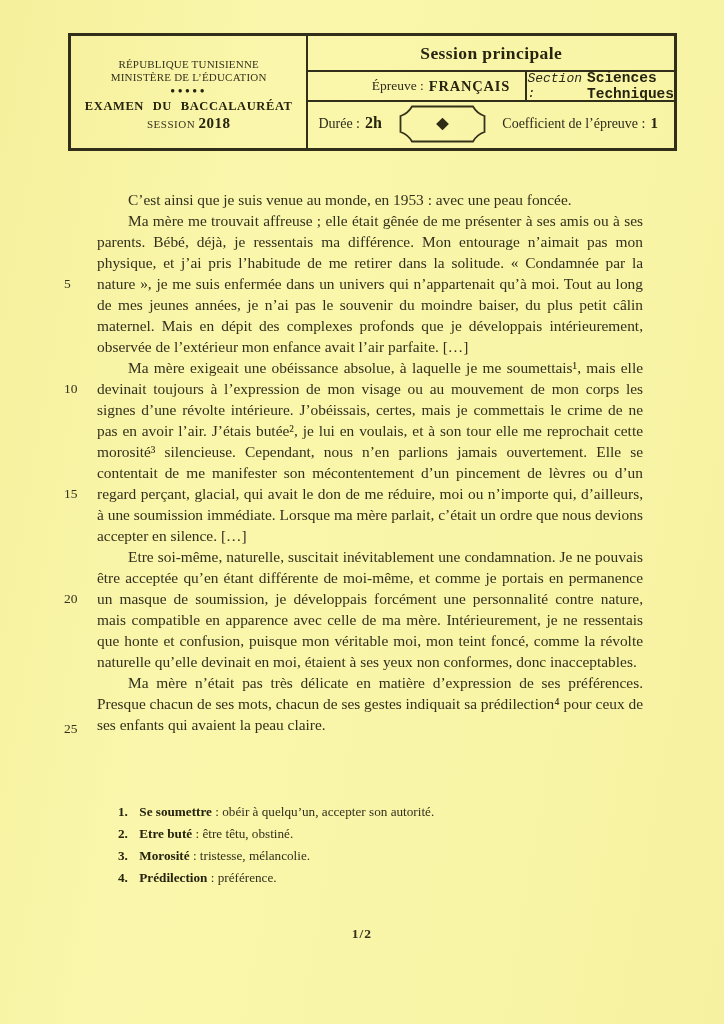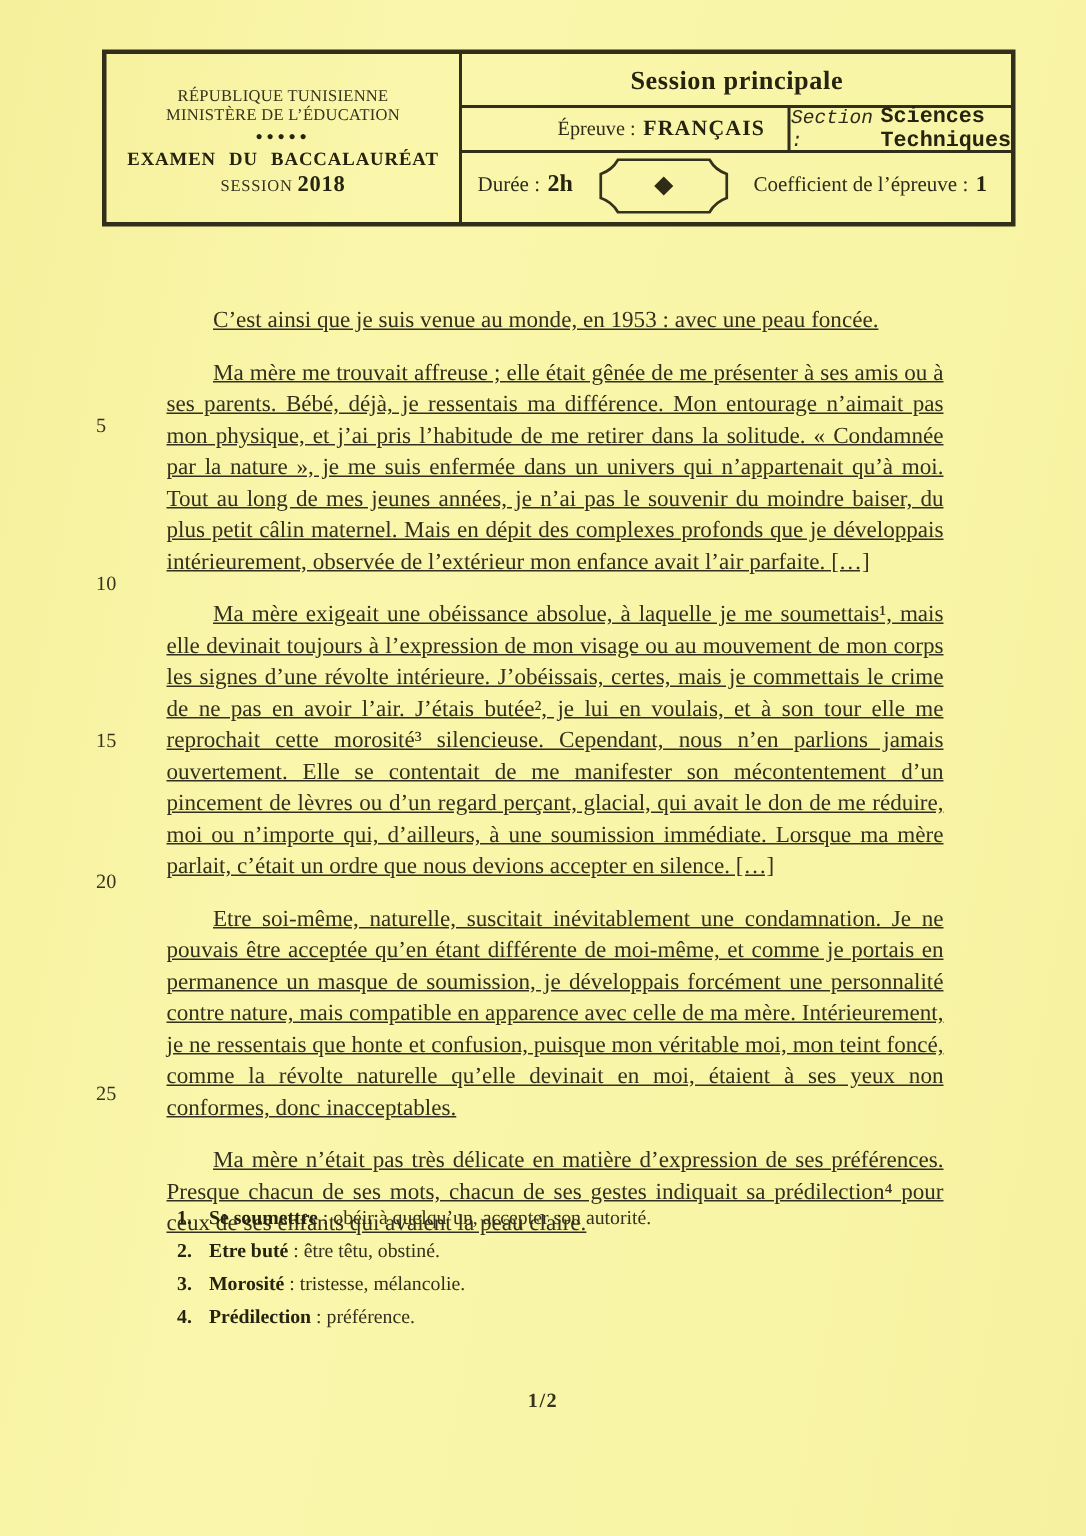--- a/index.html
+++ b/index.html
@@ -53,21 +53,21 @@
   .text-block{position:absolute;left:68px;top:189px;width:580px;}
   .lnum{
     position:absolute;left:-4px;width:26px;
     font-size:13.5px;line-height:21px;color:#35321d;
   }
   .text-col{
     margin-left:29px;width:546px;
     font-size:15.4px;line-height:21px;text-align:justify;
     color:#33301d;
   }
-  .text-col p{margin:14px;text-indent:31px;text-decoration:underline;}
+  .text-col p{margin:0;text-indent:31px;}
 
   
   .attribution{
     position:absolute;top:762px;left:68px;width:575px;
     text-align:right;padding-right:50px;box-sizing:border-box;
     font-size:13.8px;color:#33301d;
   }
   .attribution .author{font-weight:bold;color:#26240f;}
   .attribution .title{font-style:italic;}
 
@@ -130,21 +130,21 @@
           <b>1</b>
         </div>
       </div>
     </div>
   </div>
 
   <div class="text-block">
     <span class="lnum" style="top:84px">5</span>
     <span class="lnum" style="top:189px">10</span>
     <span class="lnum" style="top:294px">15</span>
-    <span class="lnum" style="top:388px">20</span>
+    <span class="lnum" style="top:399px">20</span>
     <span class="lnum" style="top:529px">25</span>
 
     <div class="text-col">
       <p>C’est ainsi que je suis venue au monde, en 1953 : avec une peau foncée.</p>
       <p>Ma mère me trouvait affreuse ; elle était gênée de me présenter à ses amis ou à ses parents. Bébé, déjà, je ressentais ma différence. Mon entourage n’aimait pas mon physique, et j’ai pris l’habitude de me retirer dans la solitude. « Condamnée par la nature », je me suis enfermée dans un univers qui n’appartenait qu’à moi. Tout au long de mes jeunes années, je n’ai pas le souvenir du moindre baiser, du plus petit câlin maternel. Mais en dépit des complexes profonds que je développais intérieurement, observée de l’extérieur mon enfance avait l’air parfaite. […]</p>
       <p>Ma mère exigeait une obéissance absolue, à laquelle je me soumettais¹, mais elle devinait toujours à l’expression de mon visage ou au mouvement de mon corps les signes d’une révolte intérieure. J’obéissais, certes, mais je commettais le crime de ne pas en avoir l’air. J’étais butée², je lui en voulais, et à son tour elle me reprochait cette morosité³ silencieuse. Cependant, nous n’en parlions jamais ouvertement. Elle se contentait de me manifester son mécontentement d’un pincement de lèvres ou d’un regard perçant, glacial, qui avait le don de me réduire, moi ou n’importe qui, d’ailleurs, à une soumission immédiate. Lorsque ma mère parlait, c’était un ordre que nous devions accepter en silence. […]</p>
       <p>Etre soi-même, naturelle, suscitait inévitablement une condamnation. Je ne pouvais être acceptée qu’en étant différente de moi-même, et comme je portais en permanence un masque de soumission, je développais forcément une personnalité contre nature, mais compatible en apparence avec celle de ma mère. Intérieurement, je ne ressentais que honte et confusion, puisque mon véritable moi, mon teint foncé, comme la révolte naturelle qu’elle devinait en moi, étaient à ses yeux non conformes, donc inacceptables.</p>
       <p>Ma mère n’était pas très délicate en matière d’expression de ses préférences. Presque chacun de ses mots, chacun de ses gestes indiquait sa prédilection⁴ pour ceux de ses enfants qui avaient la peau claire.</p>
     </div>
   </div>

